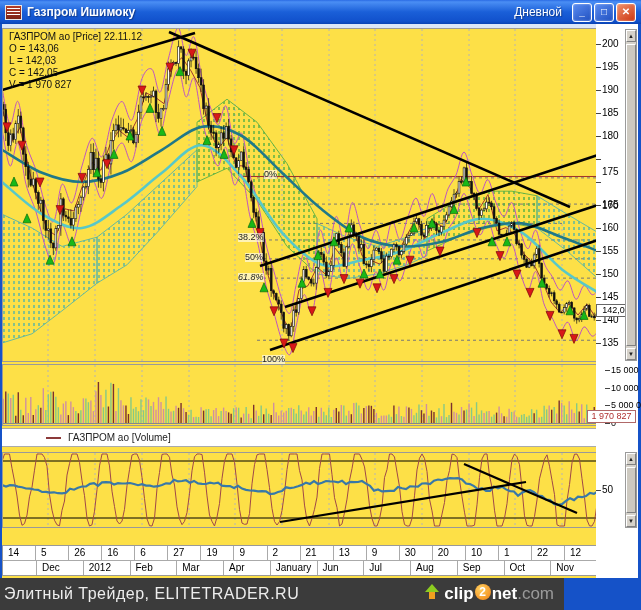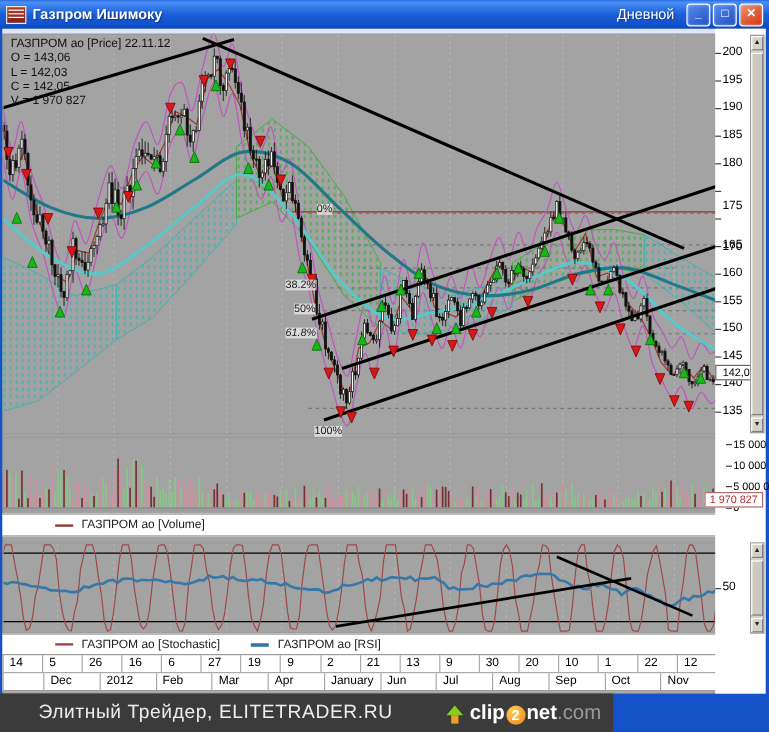--- a/index.html
+++ b/index.html
@@ -8,21 +8,21 @@
   .titlebar{position:absolute;left:0;top:0;width:641px;height:24px;display:flex;align-items:center;padding:0 5px;box-sizing:border-box;
     background:linear-gradient(180deg,#2a6be4 0%,#4a8ef4 8%,#1a5fd8 50%,#1151cc 88%,#0a43b4 100%)}
   .app-icon{width:15px;height:13px;margin-right:5px;background:linear-gradient(#b43c2a,#7c2418);border:1px solid #e8e8e8;position:relative;flex:none}
   .app-icon::after{content:"";position:absolute;left:1px;top:2px;right:1px;height:1px;background:#fff;box-shadow:0 3px 0 #fff,0 6px 0 #fff}
   .title-text{color:#fff;font-size:12px;font-weight:bold;text-shadow:1px 1px 1px #103a8c;flex:1;white-space:nowrap}
   .period{color:#fff;font-size:12px;margin-right:8px;text-shadow:1px 1px 1px #103a8c}
   .tb-btn{width:18px;height:17px;margin-left:2px;border:1px solid #fff;border-radius:3px;color:#fff;font-size:10px;line-height:15px;
     text-align:center;font-weight:bold;flex:none;box-shadow:inset 0 0 2px rgba(255,255,255,.6)}
   .btn-min,.btn-max{background:linear-gradient(145deg,#5a8cf0,#2050c0)}
   .btn-close{background:linear-gradient(145deg,#f0926c,#cc3410)}
-  .chart-area{position:absolute;left:2px;top:24px;width:636px;height:554px;background:#a3a3a3}
+  .chart-area{position:absolute;left:2px;top:24px;width:636px;height:554px;background:#fde047}
   .topstrip{position:absolute;left:0;top:0;width:636px;height:4px;background:#dce6f8}
   .main-svg{position:absolute;left:0;top:4px}
   .vol-svg{position:absolute;left:0;top:340px}
   .osc-svg{position:absolute;left:0;top:428px}
   .info-box{position:absolute;left:7px;top:7px;font-size:10px;line-height:12px;color:#111;pointer-events:none}
   .legend{position:absolute;left:0;width:597px;display:flex;align-items:center;background:#fff;border-top:1px solid #aaa;border-bottom:1px solid #aaa;
     box-sizing:border-box;font-size:10px;color:#222;padding-left:44px}
   .vol-legend{top:404px;height:19px}
   .osc-legend{top:504px;height:17px;border-bottom:none}
   .sample{display:inline-block;width:15px;height:2px;margin-right:7px}
@@ -39,23 +39,23 @@
   .cur-box{position:absolute;left:594px;width:40px;height:13px;background:#fff;border:1px solid #666;font-size:9px;line-height:11px;text-align:center;box-sizing:border-box}
   .cur-box.price{top:280px;color:#000}
   .cur-box.vol{top:386px;color:#b03030;border-color:#b06868;left:585px;width:49px}
   .fib-label{position:absolute;font-size:9px;color:#222;background:rgba(255,255,255,.6);line-height:9px}
   .sb{position:absolute;left:623px;width:12px;background:#d6d2ca;border:1px solid #9a9a9a;box-sizing:border-box}
   .sb-main{top:5px;height:332px}
   .sb-osc{top:428px;height:76px}
   .sb-btn{height:12px;background:#d6d2ca;border:1px solid #fff;border-right-color:#808080;border-bottom-color:#808080;font-size:6px;text-align:center;line-height:10px;color:#222;box-sizing:border-box}
   .sb-track{position:relative;width:100%}
   .sb-thumb{position:absolute;left:0;top:2px;width:10px;bottom:2px;background:#cdc9c0;border:1px solid #fff;border-right-color:#808080;border-bottom-color:#808080;box-sizing:border-box}
-  .footer{position:absolute;left:0;top:578px;width:511px;height:32px;background:#3b3b3b;display:flex;align-items:center;box-sizing:border-box;padding:0 10px 0 32px}
+  .footer{position:absolute;left:0;top:578px;width:564px;height:32px;background:#3b3b3b;display:flex;align-items:center;box-sizing:border-box;padding:0 10px 0 4px}
   .footer-text{color:#ededed;font-size:16px;letter-spacing:.5px;flex:1;white-space:nowrap}
-  .brand{display:flex;align-items:flex-end}
+  .brand{display:flex;align-items:flex-start}
   .arrow-ico{position:relative;width:16px;height:16px;margin-right:4px;display:inline-block}
   .arrow-ico::before{content:"";position:absolute;left:1px;top:0;border-left:7px solid transparent;border-right:7px solid transparent;border-bottom:8px solid #8ccc20}
   .arrow-ico::after{content:"";position:absolute;left:5px;top:8px;width:6px;height:7px;background:#f0a020}
   .b-clip,.b-net{color:#fff;font-weight:bold;font-size:17px}
   .b-two{display:inline-block;width:16px;height:16px;border-radius:50%;background:radial-gradient(circle at 35% 30%,#ffd060,#f08010);color:#fff;
     font-size:12px;font-weight:bold;text-align:center;line-height:16px;margin:0 1px}
   .b-com{color:#9a9a9a;font-size:17px}
 </style>
 </head>
 <body>
@@ -937,26 +937,20 @@
         <line x1="513" y1="1" x2="513" y2="75" stroke="#b4b4b4" stroke-dasharray="2,3"></line>
         <line x1="560" y1="1" x2="560" y2="75" stroke="#b4b4b4" stroke-dasharray="2,3"></line>
         <line x1="0" y1="9" x2="596" y2="9" stroke="#000" stroke-width="1"></line>
         <line x1="0" y1="66" x2="596" y2="66" stroke="#000" stroke-width="1"></line>
         <path d="M0,9.4L2.5,2.0L5,2.0L7.5,2.0L10,16.3L12.5,29.1L15,44.0L17.5,63.1L20,73.3L22.5,71.6L25,63.1L27.5,44.8L30,35.2L32.5,18.2L35,2.0L37.5,2.0L40,2.0L42.5,5.5L45,14.2L47.5,42.6L50,58.1L52.5,68.3L55,72.8L57.5,73.8L60,58.3L62.5,49.0L65,23.1L67.5,11.7L70,2.0L72.5,2.0L75,2.0L77.5,10.4L80,28.8L82.5,43.6L85,66.5L87.5,74.0L90,72.8L92.5,59.2L95,37.7L97.5,13.9L100,2.0L102.5,2.0L105,2.0L107.5,13.9L110,39.2L112.5,54.6L115,69.0L117.5,72.0L120,69.1L122.5,57.3L125,33.7L127.5,17.7L130,3.0L132.5,2.0L135,2.0L137.5,8.2L140,25.4L142.5,46.6L145,66.9L147.5,73.7L150,74.0L152.5,66.1L155,36.5L157.5,20.5L160,2.4L162.5,2.0L165,2.0L167.5,5.3L170,23.0L172.5,33.0L175,54.8L177.5,66.9L180,72.7L182.5,69.3L185,60.5L187.5,41.6L190,18.8L192.5,4.8L195,2.0L197.5,2.0L200,2.5L202.5,20.2L205,43.9L207.5,63.1L210,69.4L212.5,74.0L215,65.1L217.5,51.6L220,26.4L222.5,9.0L225,2.0L227.5,2.0L230,2.0L232.5,10.3L235,32.0L237.5,57.3L240,71.1L242.5,72.3L245,72.0L247.5,61.5L250,31.8L252.5,12.7L255,2.8L257.5,2.0L260,2.0L262.5,2.0L265,17.5L267.5,35.7L270,56.5L272.5,69.5L275,73.0L277.5,69.7L280,58.5L282.5,40.8L285,17.6L287.5,2.0L290,2.0L292.5,2.0L295,2.0L297.5,18.4L300,27.9L302.5,53.1L305,68.5L307.5,74.0L310,66.5L312.5,57.3L315,45.1L317.5,16.5L320,2.0L322.5,2.0L325,2.0L327.5,2.0L330,22.7L332.5,45.7L335,55.6L337.5,74.0L340,71.9L342.5,60.6L345,47.1L347.5,28.5L350,16.6L352.5,2.0L355,2.0L357.5,2.0L360,7.5L362.5,14.9L365,31.6L367.5,53.7L370,66.6L372.5,74.0L375,74.0L377.5,67.0L380,54.4L382.5,25.6L385,17.5L387.5,2.0L390,2.0L392.5,5.0L395,20.1L397.5,34.7L400,59.6L402.5,72.5L405,74.0L407.5,74.0L410,66.5L412.5,43.8L415,17.9L417.5,6.2L420,2.0L422.5,6.4L425,19.5L427.5,47.2L430,58.9L432.5,74.0L435,74.0L437.5,74.0L440,62.1L442.5,50.5L445,28.3L447.5,18.4L450,2.1L452.5,2.6L455,5.6L457.5,27.9L460,44.8L462.5,60.2L465,74.0L467.5,74.0L470,74.0L472.5,73.1L475,52.8L477.5,25.4L480,6.9L482.5,2.0L485,2.0L487.5,23.7L490,35.5L492.5,58.2L495,74.0L497.5,74.0L500,74.0L502.5,66.1L505,51.7L507.5,27.5L510,7.4L512.5,2.0L515,4.8L517.5,12.8L520,37.0L522.5,63.8L525,73.4L527.5,74.0L530,74.0L532.5,64.5L535,47.9L537.5,26.8L540,16.8L542.5,7.1L545,2.8L547.5,14.2L550,28.3L552.5,42.6L555,72.8L557.5,74.0L560,74.0L562.5,74.0L565,48.6L567.5,32.6L570,10.8L572.5,2.2L575,2.1L577.5,7.0L580,26.7L582.5,45.6L585,68.0L587.5,73.9L590,74.0L592.5,69.4L595,52.5" fill="none" stroke="#a04848" stroke-width="1"></path>
         <path d="M0,33.1L4,34.6L8,33.1L12,33.4L16,34.6L20,35.2L24,36.5L28,36.7L32,37.5L36,37.9L40,40.0L44,39.9L48,40.6L52,40.3L56,41.2L60,41.4L64,40.8L68,36.8L72,37.7L76,35.7L80,34.5L84,34.4L88,31.9L92,31.2L96,33.8L100,30.4L104,30.2L108,30.3L112,32.5L116,31.1L120,31.5L124,31.3L128,31.0L132,32.0L136,33.2L140,32.1L144,33.6L148,33.7L152,34.7L156,34.2L160,33.0L164,31.3L168,31.7L172,27.7L176,29.4L180,29.0L184,28.2L188,30.7L192,28.9L196,31.4L200,31.9L204,32.0L208,30.7L212,31.5L216,30.7L220,33.6L224,34.1L228,34.1L232,36.0L236,33.9L240,36.6L244,37.9L248,38.5L252,38.7L256,39.4L260,39.1L264,39.3L268,42.0L272,41.7L276,40.0L280,39.0L284,35.3L288,36.1L292,35.5L296,34.3L300,32.9L304,30.6L308,32.0L312,29.2L316,32.0L320,30.8L324,29.0L328,29.3L332,29.5L336,30.4L340,28.7L344,32.1L348,29.9L352,30.2L356,30.0L360,29.0L364,31.6L368,33.9L372,38.7L376,37.5L380,39.4L384,39.1L388,38.8L392,38.8L396,34.9L400,36.3L404,37.1L408,34.3L412,34.5L416,34.6L420,31.5L424,31.4L428,32.1L432,28.7L436,27.5L440,28.1L444,26.8L448,26.2L452,26.3L456,26.1L460,27.5L464,31.5L468,32.1L472,34.1L476,37.4L480,36.2L484,38.8L488,38.9L492,34.6L496,36.3L500,34.7L504,37.4L508,39.1L512,39.5L516,43.8L520,40.7L524,38.9L528,38.1L532,40.2L536,43.5L540,44.0L544,47.5L548,48.1L552,51.9L556,52.8L560,52.1L564,48.9L568,46.2L572,48.1L576,44.6L580,45.2L584,44.1L588,40.9L592,41.9L596,39.2" fill="none" stroke="#3878a8" stroke-width="2.2"></path>
         <line x1="278" y1="70" x2="524" y2="30" stroke="#000" stroke-width="2.2"></line>
         <line x1="462" y1="12" x2="575" y2="61" stroke="#000" stroke-width="2.2"></line>
         <rect x="0.5" y="0.5" width="596" height="75" fill="none" stroke="#999"></rect>
       </svg>
-    <div class="legend osc-legend">
-      <span class="sample" style="background: rgb(160, 72, 72);"></span>
-      <span class="legend-text">ГАЗПРОМ ао [Stochastic]</span>
-      <span class="sample" style="background: rgb(56, 120, 168); height: 3px;"></span>
-      <span class="legend-text">ГАЗПРОМ ао [RSI]</span>
-    </div>
 
     <div class="date-table">
       <div class="d-row">
           <div class="d-cell">14</div>
           <div class="d-cell">5</div>
           <div class="d-cell">26</div>
           <div class="d-cell">16</div>
           <div class="d-cell">6</div>
           <div class="d-cell">27</div>
           <div class="d-cell">19</div>

